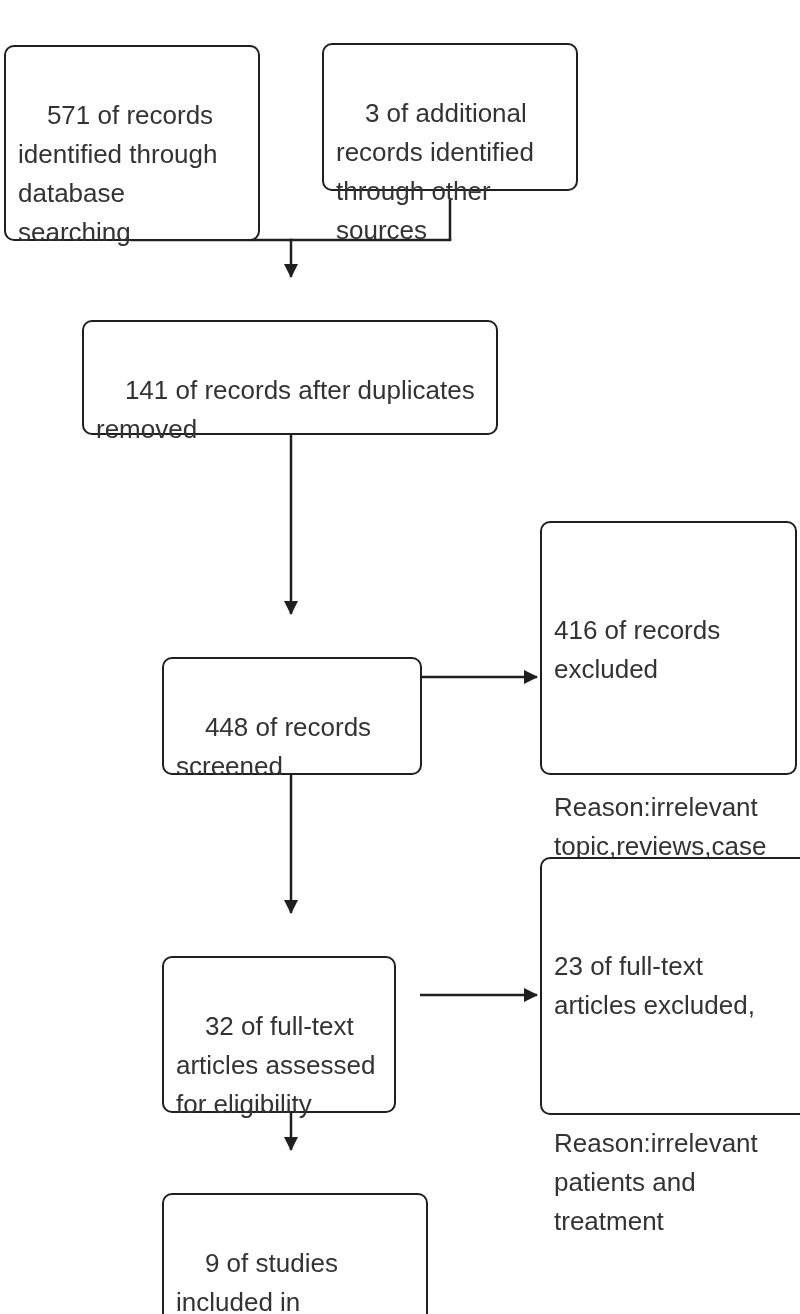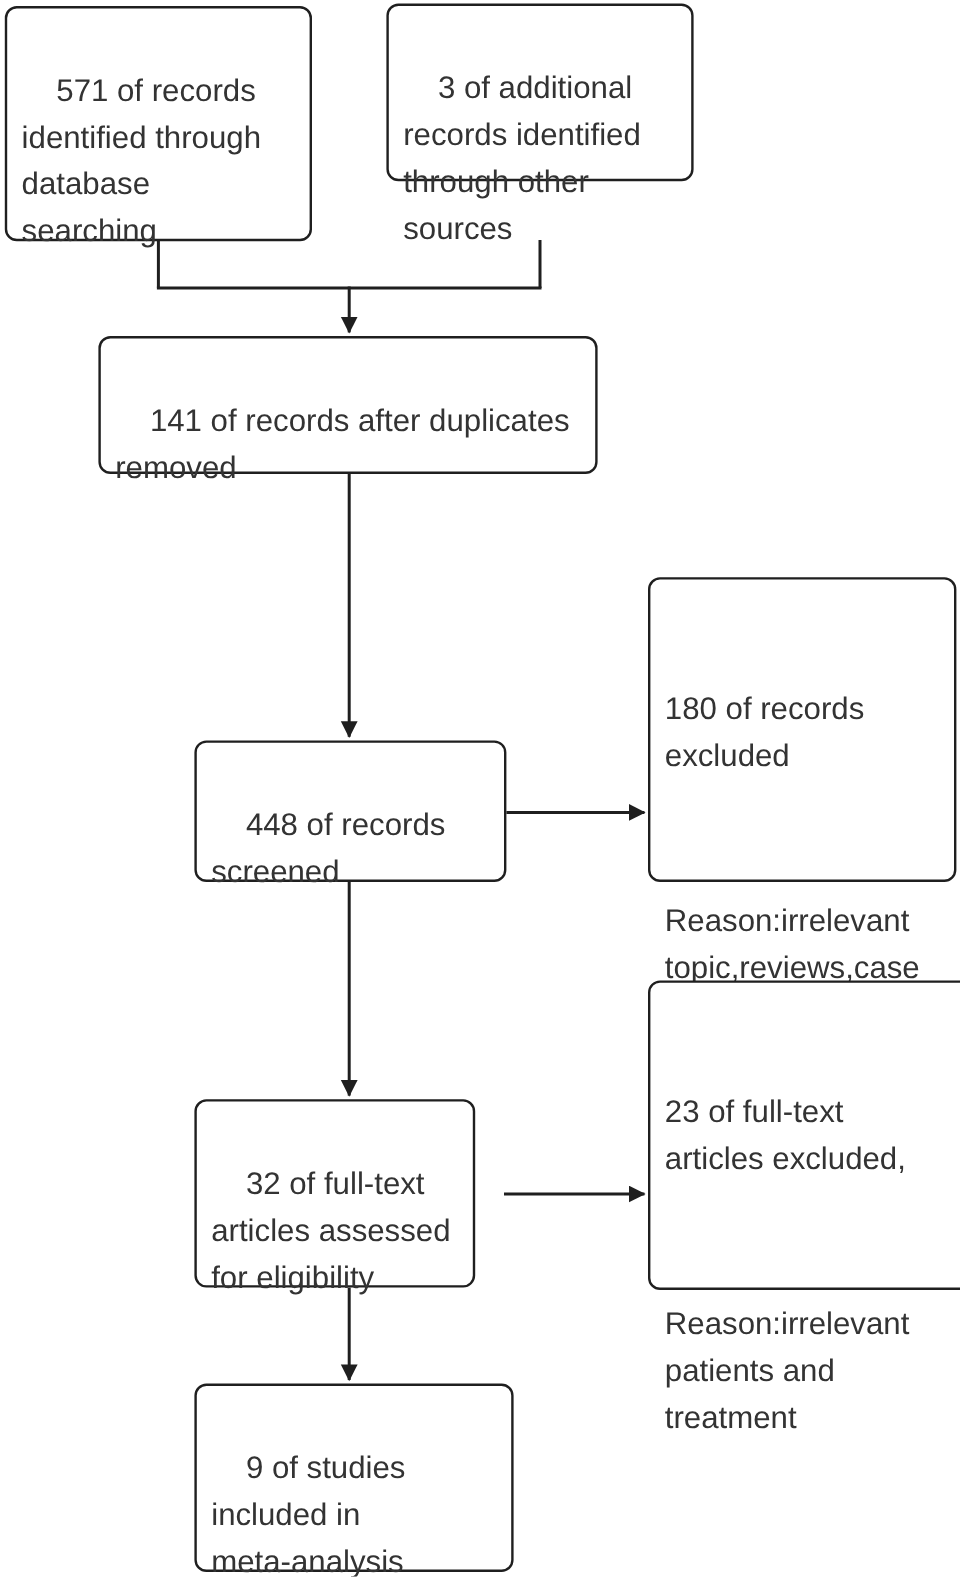--- a/index.html
+++ b/index.html
@@ -28,20 +28,21 @@
     position: absolute;
     box-sizing: border-box;
     background: #ffffff;
     border: 2.5px solid #1f1f1f;
     border-radius: 10px;
     padding: 10px 12px;
     font-size: 26px;
     line-height: 39px;
     white-space: pre;
     z-index: 2;
+    margin-top: 40px;
   }
   .node .reason {
     margin-top: 21px;
     white-space: pre;
   }
   
   #n-identified-database { left: 4px;   top: 5px;    width: 256px; height: 196px; }
   #n-identified-other    { left: 322px; top: 3px;    width: 256px; height: 148px; }
   #n-after-duplicates    { left: 82px;  top: 280px;  width: 416px; height: 115px; }
   #n-screened            { left: 162px; top: 617px;  width: 260px; height: 118px; }
@@ -96,21 +97,21 @@
     <span>141 of records after duplicates
 removed</span>
   </div>
 
   <div class="node" id="n-screened">
     <span>448 of records
 screened</span>
   </div>
 
   <div class="node" id="n-records-excluded">
-    <div>180 of records
+    <div>416 of records
 excluded</div>
     <div class="reason">Reason:irrelevant
 topic,reviews,case
 reports,comment</div>
   </div>
 
   <div class="node" id="n-fulltext-assessed">
     <span>32 of full-text
 articles assessed
 for eligibility</span>

